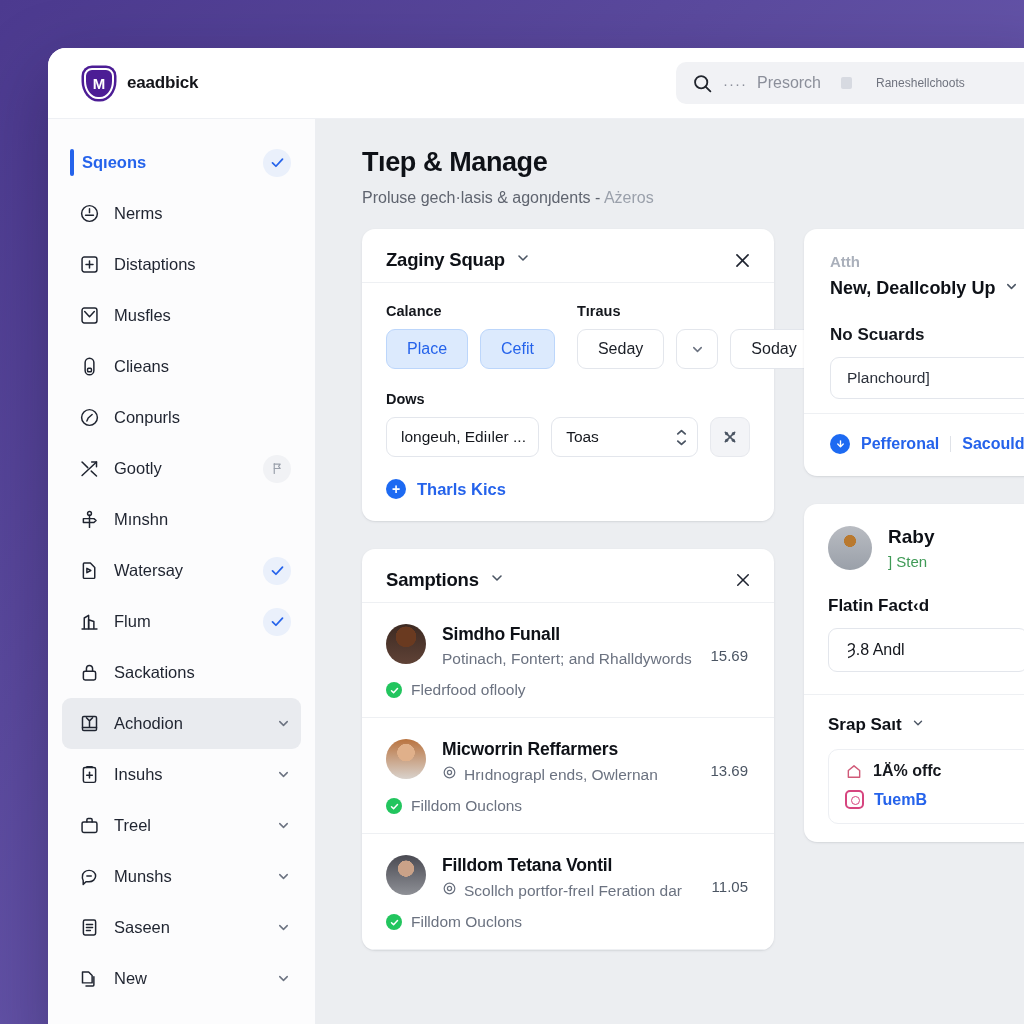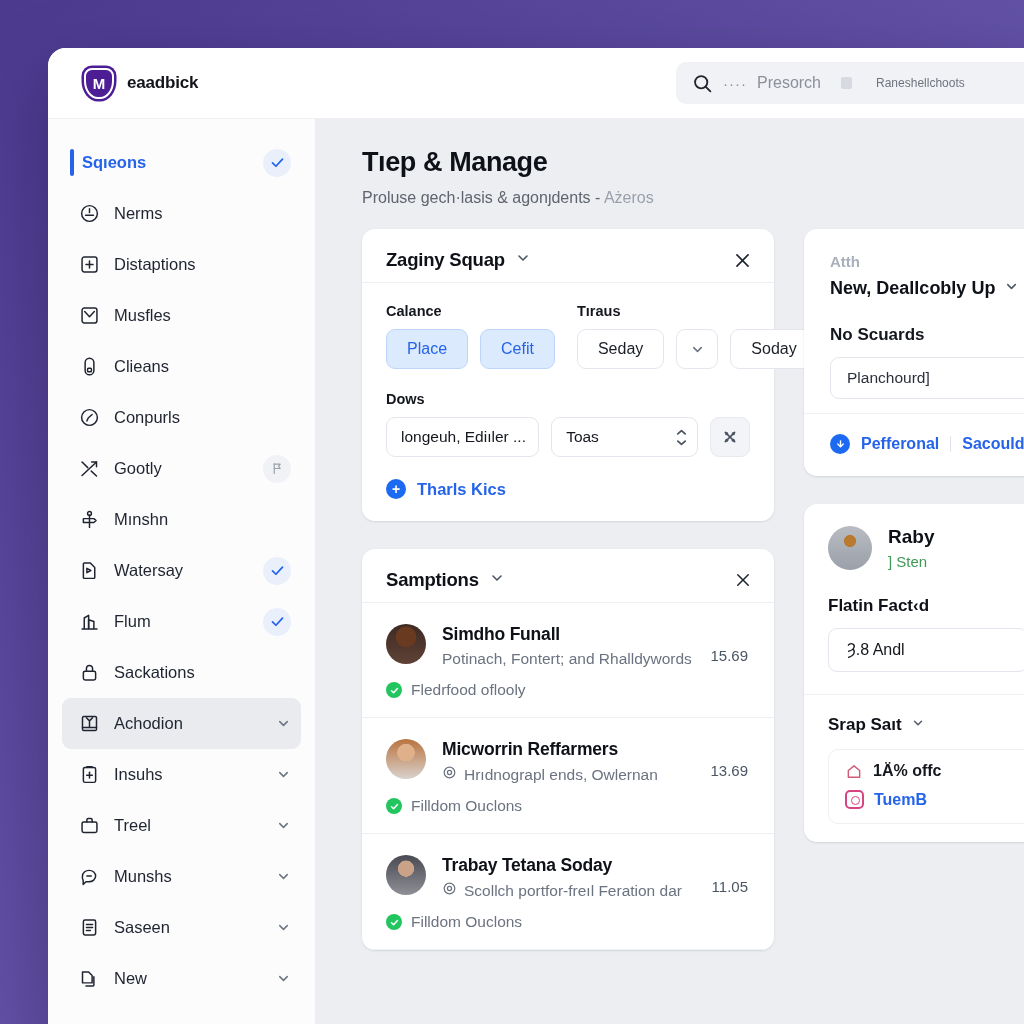--- a/index.html
+++ b/index.html
@@ -617,21 +617,21 @@
                         <polyline points="4 12.5 9.5 18 20 6.5"></polyline>
                       </svg>
                     </span>
                     <span>Filldom Ouclons</span>
                   </div>
                 </div>
                 <div class="list-row">
                   <div class="lr-top">
                     <div class="avatar" style="background:radial-gradient(circle at 50% 34%, #caa288 0 24%, transparent 25%), linear-gradient(#4a4a52,#8e9096)"></div>
                     <div>
-                      <div class="lr-name">Trabay Tetana Soday</div>
+                      <div class="lr-name">Filldom Tetana Vontil</div>
                       <div class="lr-meta">
                         <span><svg width="15" height="15" viewBox="0 0 24 24" fill="none" stroke="#6b7280" stroke-width="2">
                             <circle cx="12" cy="12" r="8.5"></circle>
                             <circle cx="12" cy="12" r="3.3"></circle>
                           </svg></span>
                         <span>Scollch portfor-freıl Feration dar</span>
                       </div>
                     </div>
                   </div>
                   <div class="lr-amt">11.05</div>

